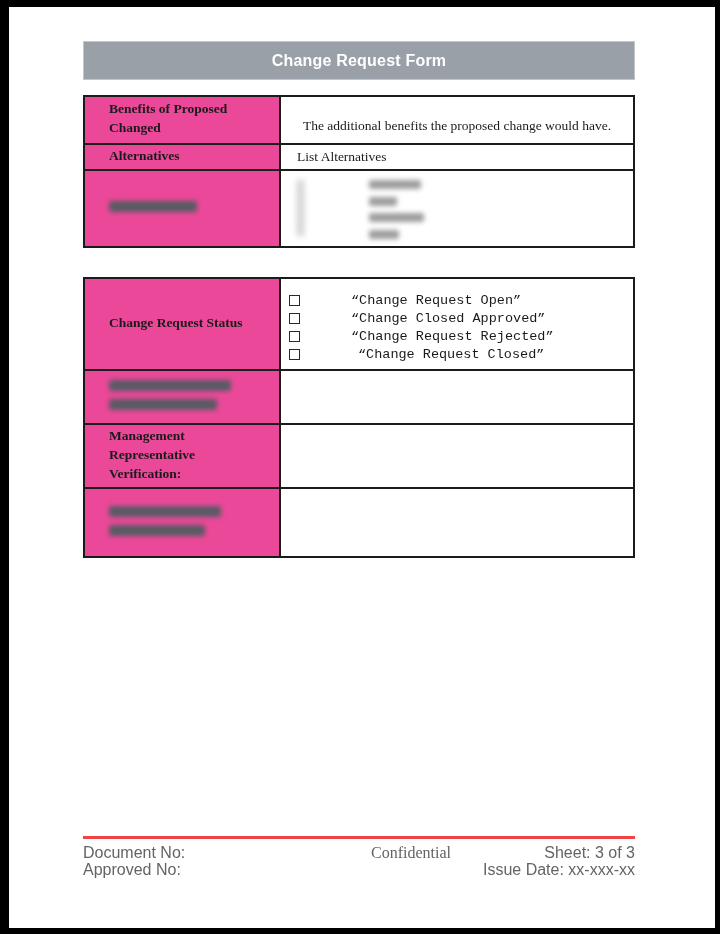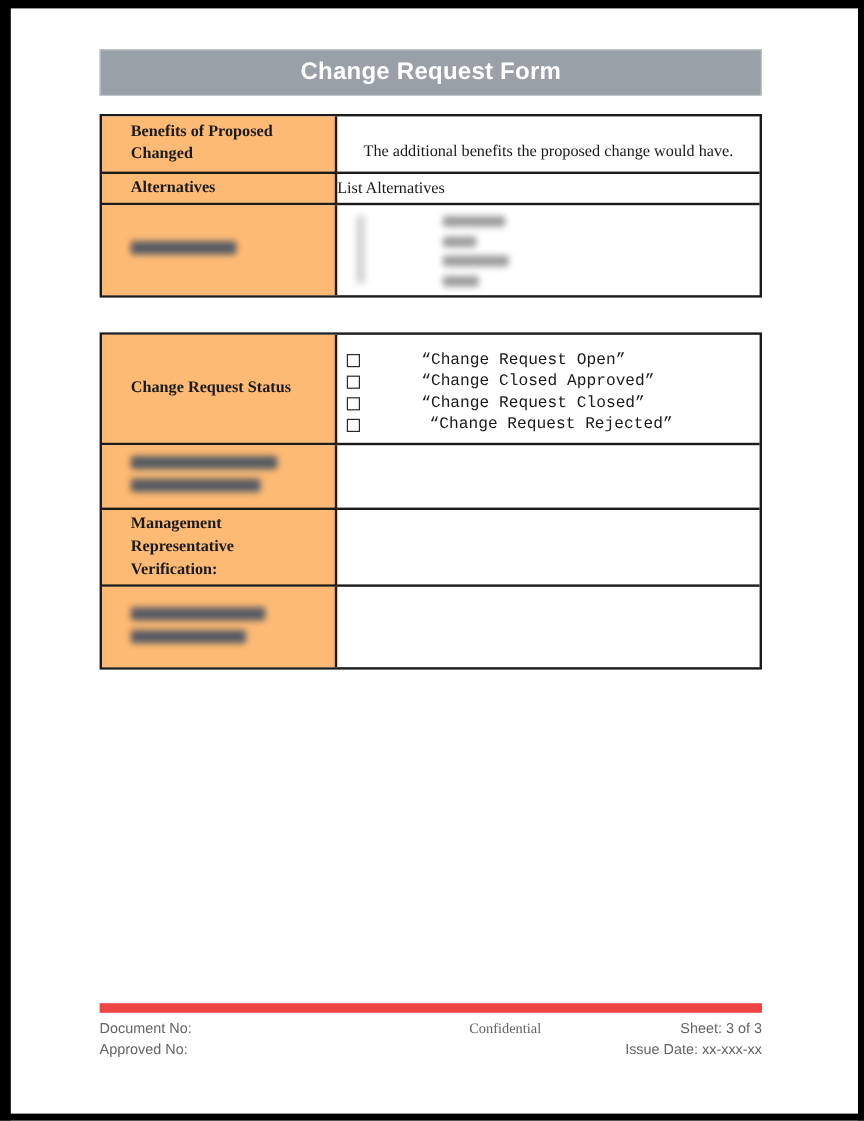--- a/index.html
+++ b/index.html
@@ -14,41 +14,41 @@
   .frame-left   { left:0; top:0; width:9px;  height:934px; }
   .frame-right  { right:0; top:0; width:5px; height:934px; }
   .frame-bottom { left:0; bottom:0; width:720px; height:6px; }
 
   
   .title-bar {
     position:absolute; left:83px; top:41px; width:552px; height:39px;
     background:#9aa0a8; border:1px solid #c2c6cb; box-sizing:border-box;
     display:flex; align-items:center; justify-content:center;
     font-family:"Liberation Sans","DejaVu Sans",sans-serif;
-    font-weight:bold; font-size:20px; color:#ffffff; letter-spacing:.2px;
+    font-weight:bold; font-size:16px; color:#ffffff; letter-spacing:.2px;
   }
 
   
   .form-table {
     position:absolute; left:83px; width:552px; box-sizing:border-box;
     display:grid; grid-template-columns:196px 352px;
     border:2px solid #1b1b1b; background:#fff;
   }
   .t1 { top:95px;  height:153px; grid-template-rows:48px 26px auto; }
   .t2 { top:277px; height:281px; grid-template-rows:92px 54px 64px auto; }
   .cell { box-sizing:border-box; border-bottom:2px solid #1b1b1b; position:relative; }
   .cell.nb { border-bottom:none; }
   .label-cell {
-    background:#fdba74; border-right:2px solid #1b1b1b;
+    background:#ec4899; border-right:2px solid #1b1b1b;
     display:flex; flex-direction:column; justify-content:center;
     padding:0 10px 4px 24px; font-weight:bold; font-size:13.5px; line-height:19px;
   }
   .value-cell { display:flex; align-items:center; font-size:13.5px; }
   .value-center { justify-content:center; text-align:center; white-space:nowrap;margin-top:12px; }
-  .value-left { padding-left:0; }
+  .value-left { padding-left:16px; }
 
   
   .status-list { display:flex; flex-direction:column; padding-top:6px; width:100%;font-family:Liberation Mono, monospace; }
   .status-line { display:flex; align-items:center; height:18px; }
   .cbx {
     width:11px; height:11px; box-sizing:border-box; border:1.5px solid #2a2a2a;
     margin-left:8px; margin-right:51px; background:#fff; flex:none;
   }
   .status-text { font-size:13.5px; white-space:nowrap; }
   .status-line:nth-child(4) .status-text { margin-left:7px; }
@@ -66,23 +66,23 @@
   .red-item { position:absolute; left:88px; height:9px; background:#9d9d9d;
     filter:blur(2.5px); border-radius:2px; }
   .ri0 { top:9px;  width:52px; }
   .ri1 { top:26px; width:28px; }
   .ri2 { top:42px; width:55px; }
   .ri3 { top:59px; width:30px; }
 
   
   .footer {
     position:absolute; left:83px; top:836px; width:552px;
-    border-top:8px solid #ef4444; padding-top:5px; box-sizing:border-box;
+    border-top:3px solid #ef4444; padding-top:5px; box-sizing:border-box;
     display:flex; font-family:"Liberation Sans","DejaVu Sans",sans-serif;
-    font-size:12px; line-height:17px; color:#646464;
+    font-size:16px; line-height:17px; color:#646464;
   }
   .f-col { flex:1; }
   .f-center { text-align:right;font-family:Liberation Serif, serif; }
   .f-right { text-align:right; }
 </style>
 </head>
 <body>
 
 <div class="page">
 
@@ -131,25 +131,25 @@
         <div class="status-line">
           <span class="cbx"></span>
           <span class="status-text">“Change Request Open”</span>
         </div>
         <div class="status-line">
           <span class="cbx"></span>
           <span class="status-text">“Change Closed Approved”</span>
         </div>
         <div class="status-line">
           <span class="cbx"></span>
-          <span class="status-text">“Change Request Closed”</span>
+          <span class="status-text">“Change Request Rejected”</span>
         </div>
         <div class="status-line">
           <span class="cbx"></span>
-          <span class="status-text">“Change Request Rejected”</span>
+          <span class="status-text">“Change Request Closed”</span>
         </div>
       </div>
     </div>
 
     <div class="cell label-cell">
       <div class="red-bar w122"></div>
       <div class="red-bar w108"></div>
     </div>
     <div class="cell value-cell"></div>
 

